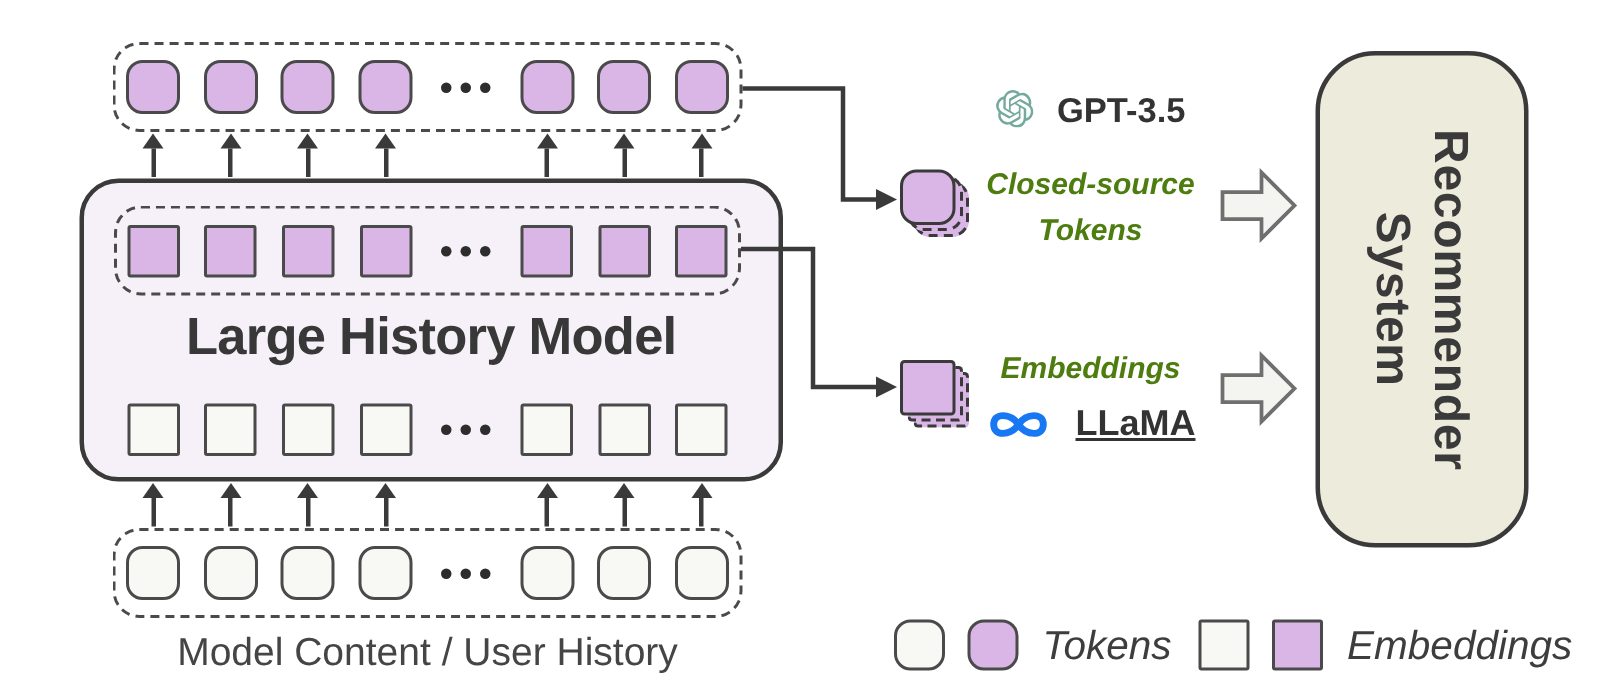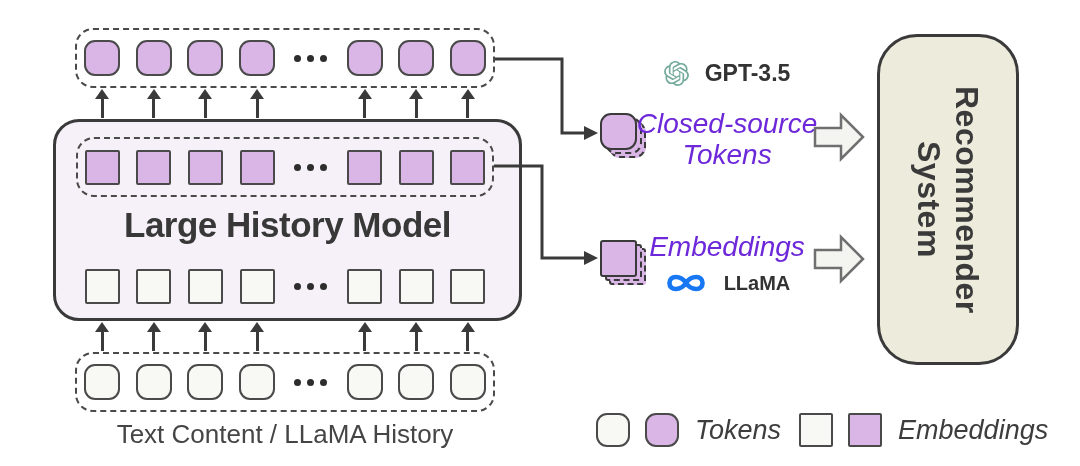--- a/index.html
+++ b/index.html
@@ -36,23 +36,23 @@
   .overlay{position:absolute;left:0;top:0;}
   
   .stack{position:absolute;width:48px;height:48px;}
   .layer{position:absolute;width:37px;height:37px;box-sizing:border-box;background:#d9b6e6;
     border:2px dashed #3a3a3a;}
   .layer.main{border:2.4px solid #3a3a3a;}
   .r11{border-radius:11px;}
   .r2{border-radius:3px;}
   
   .caption-block{position:absolute;width:190px;display:flex;flex-direction:column;align-items:center;}
-  .model-row{display:flex;align-items:center;gap:16px;}
+  .model-row{display:flex;gap:16px;}
   .model-name{font-size:23px;font-weight:700;color:#333;}
-  .cap{font-style:italic;font-size:28px;line-height:31px;color:#6d28d9;}
+  .cap{font-style:italic;font-size:20px;line-height:31px;color:#4d7c0f;font-weight:bold;}
   
   .rec-box{position:absolute;left:877px;top:34px;width:142px;height:331px;background:#edebdb;
     border:3px solid #3a3a3a;border-radius:40px;box-sizing:border-box;
     display:flex;align-items:center;justify-content:center;}
   .rec-text{writing-mode:vertical-rl;text-orientation:mixed;font-size:32px;font-weight:700;
     color:#3a3a3a;line-height:1.2;text-align:center;letter-spacing:0.5px;}
   
   .input-label{position:absolute;left:75px;top:419px;width:420px;text-align:center;
     font-size:26px;color:#454545;}
   
@@ -239,21 +239,21 @@
         <div class="sq rounded offwhite"></div>
       </div>
     <div class="slot">
         <div class="sq rounded offwhite"></div>
       </div>
     <div class="slot">
         <div class="sq rounded offwhite"></div>
       </div>
   </div>
 
-  <div class="input-label">Text Content / LLaMA History</div>
+  <div class="input-label">Model Content / User History</div>
 
   <svg class="overlay" width="1080" height="466">
     <path d="M495 59 H562 V133 H584" fill="none" stroke="#3a3a3a" stroke-width="3"></path>
     <polygon points="584,126 584,140 598,133" fill="#3a3a3a"></polygon>
     <path d="M494 166 H542 V258 H584" fill="none" stroke="#3a3a3a" stroke-width="3"></path>
     <polygon points="584,251 584,265 598,258" fill="#3a3a3a"></polygon>
   </svg>
 
   <div class="stack" style="left:600px;top:113px;">
     <div class="layer r11" style="left:9px;top:8px;"></div>
@@ -277,21 +277,21 @@
     <div class="layer r2" style="left:5px;top:4px;"></div>
     <div class="layer main r2" style="left:0;top:0;"></div>
   </div>
 
   <div class="caption-block" style="left:632px;top:231px;">
     <div class="cap">Embeddings</div>
     <div class="model-row" style="margin-top:7px;">
       <svg width="44" height="28" viewBox="0 0 34 22">
         <path d="M17 11 C13 5, 4 4.6, 4 11 C4 17.4, 13 17, 17 11 C21 5, 30 4.6, 30 11 C30 17.4, 21 17, 17 11 Z" fill="none" stroke="#1877f2" stroke-width="3.6" stroke-linejoin="round" stroke-linecap="round"></path>
       </svg>
-      <span class="model-name" style="font-size:20px;">LLaMA</span>
+      <span class="model-name" style="font-size:24px;text-decoration:underline;">LLaMA</span>
     </div>
   </div>
 
   <svg class="overlay" style="left:813px;top:112px;" width="54" height="50">
     <polygon points="2,16 28,16 28,3 50,25 28,47 28,34 2,34" fill="#f4f4f1" stroke="#6f6f6f" stroke-width="2.5"></polygon>
   </svg>
   <svg class="overlay" style="left:813px;top:234px;" width="54" height="50">
     <polygon points="2,16 28,16 28,3 50,25 28,47 28,34 2,34" fill="#f4f4f1" stroke="#6f6f6f" stroke-width="2.5"></polygon>
   </svg>
 

